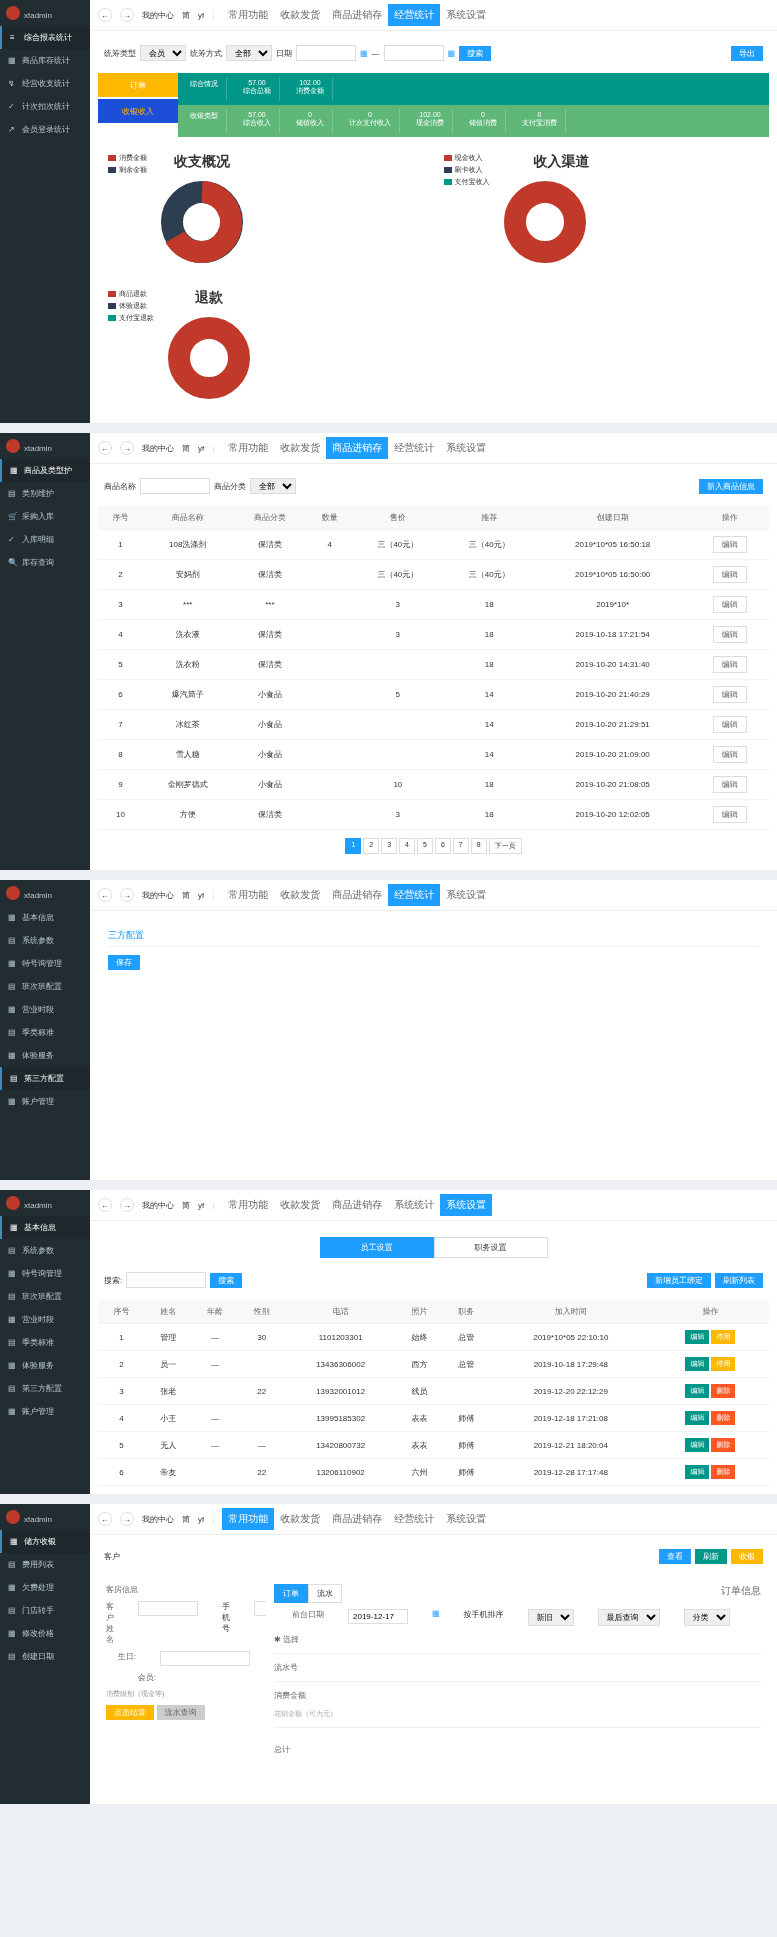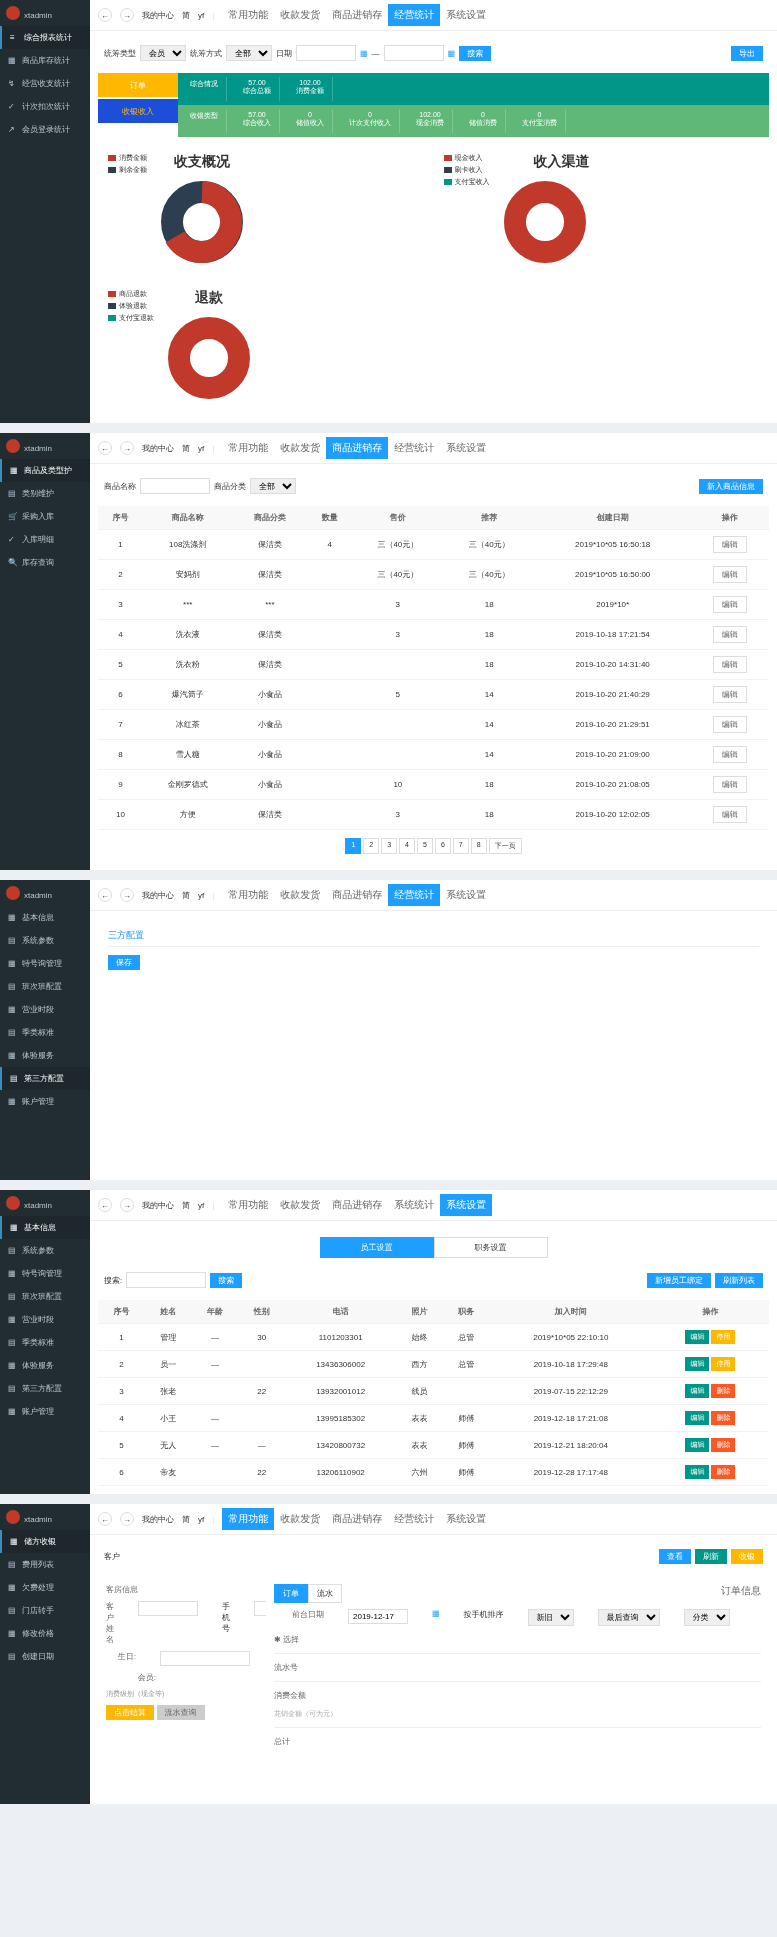--- a/index.html
+++ b/index.html
@@ -35,21 +35,21 @@
 .charts-row{display:flex;gap:20px;background:#fff;padding:10px}
 .chart-block{flex:1}
 .chart-title{font-size:14px;font-weight:bold;margin-bottom:6px}
 .legend{font-size:7px}
 .legend-item{display:flex;align-items:center;gap:3px;margin-bottom:2px}
 .legend-sq{width:8px;height:6px}
 .chart-flex{display:flex;gap:10px}
 
 .tbl{width:100%;border-collapse:collapse;font-size:8px;background:#fff}
 .tbl th,.tbl td{padding:6px 4px;text-align:center;border-bottom:1px solid #f2f2f2}
-.tbl th{background:#f8f8f8;font-weight:bold;color:#666}
+.tbl th{background:#f8f8f8;font-weight:normal;color:#666}
 .pager{display:flex;justify-content:center;gap:2px;padding:8px;font-size:7px}
 .pager span{padding:2px 5px;border:1px solid #ddd;cursor:pointer}
 .pager span.active{background:#1E9FFF;color:#fff;border-color:#1E9FFF}
 
 .config-box{background:#fff;padding:10px}
 .config-title{color:#1E9FFF;font-size:9px;margin-bottom:8px;border-bottom:1px solid #eee;padding-bottom:4px}
 .config-field{margin-bottom:7px;font-size:8px;display:block;color:#666}
 
 .tab-switch{display:flex;padding:8px;justify-content:center;gap:0}
 .tab-sw-btn{padding:4px 40px;font-size:8px;border:1px solid #ddd;cursor:pointer}
@@ -611,21 +611,21 @@
               <td><button class="sm-btn" style="background:#009688">编辑</button><button class="sm-btn" style="background:#FFB800">停用</button></td>
             </tr>
             <tr>
               <td>3</td>
               <td>张老</td>
               <td></td>
               <td>22</td>
               <td>13932001012</td>
               <td>线员</td>
               <td></td>
-              <td>2019-07-15 22:12:29</td>
+              <td>2019-12-20 22:12:29</td>
               <td><button class="sm-btn" style="background:#009688">编辑</button><button class="sm-btn" style="background:#FF5722">删除</button></td>
             </tr>
             <tr>
               <td>4</td>
               <td>小王</td>
               <td>—</td>
               <td></td>
               <td>13995185302</td>
               <td>表表</td>
               <td>师傅</td>
@@ -755,18 +755,18 @@
             <select><option>最后查询</option></select>
             <select><option>分类</option></select>
           </div>
           <div style="font-size:8px;color:#666;margin:8px 0">✱ 选择</div>
           <hr style="border:none;border-top:1px solid #eee">
           <div style="font-size:8px;color:#666;margin:8px 0">流水号</div>
           <hr style="border:none;border-top:1px solid #eee">
           <div style="font-size:8px;color:#666;margin:8px 0">消费金额</div>
           <div style="font-size:7px;color:#aaa">花销金额（可为元）</div>
           <hr style="border:none;border-top:1px solid #eee;margin-top:8px">
-          <div style="font-size:8px;color:#666;margin:8px 0">总计</div>
+          <div style="font-size:8px;color:#666;margin:16px 0">总计</div>
         </div>
       </div>
     </div>
   </div>
 </div>
 
 </body></html>

